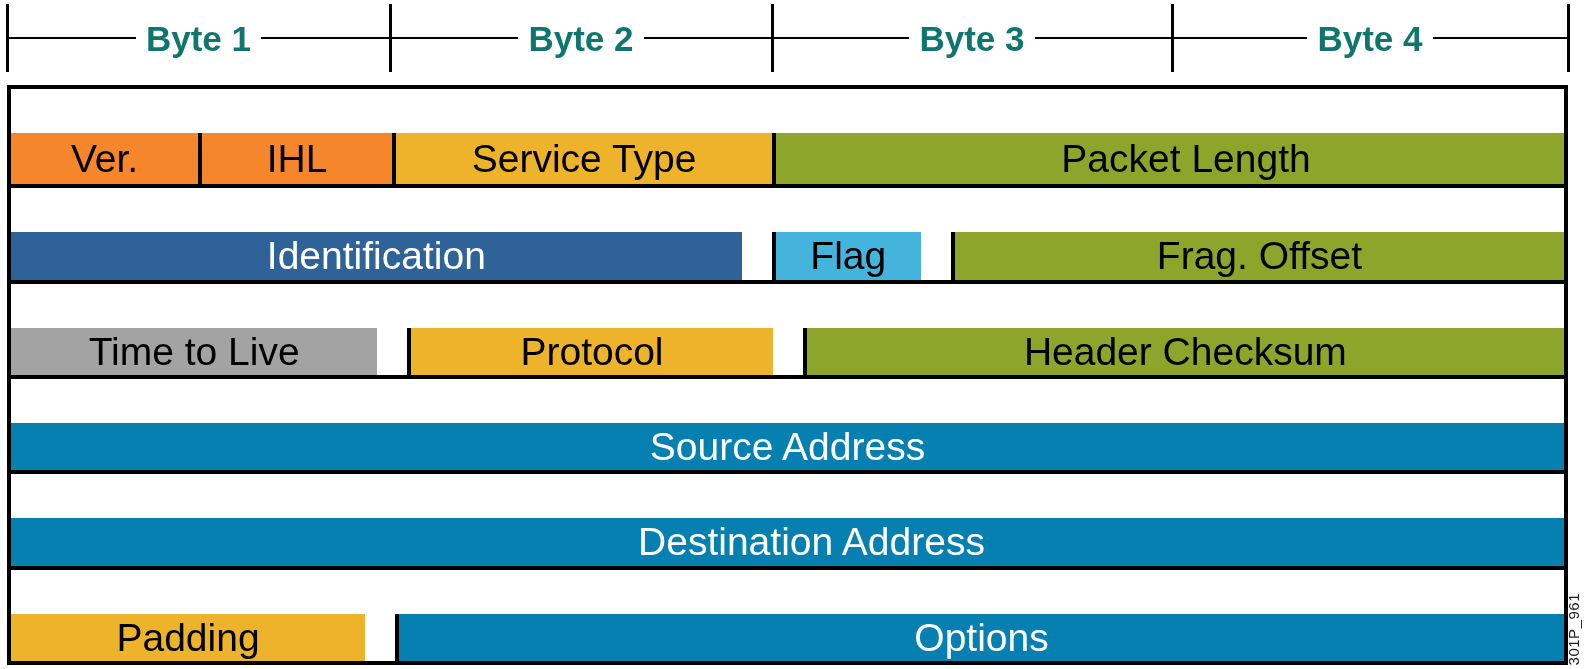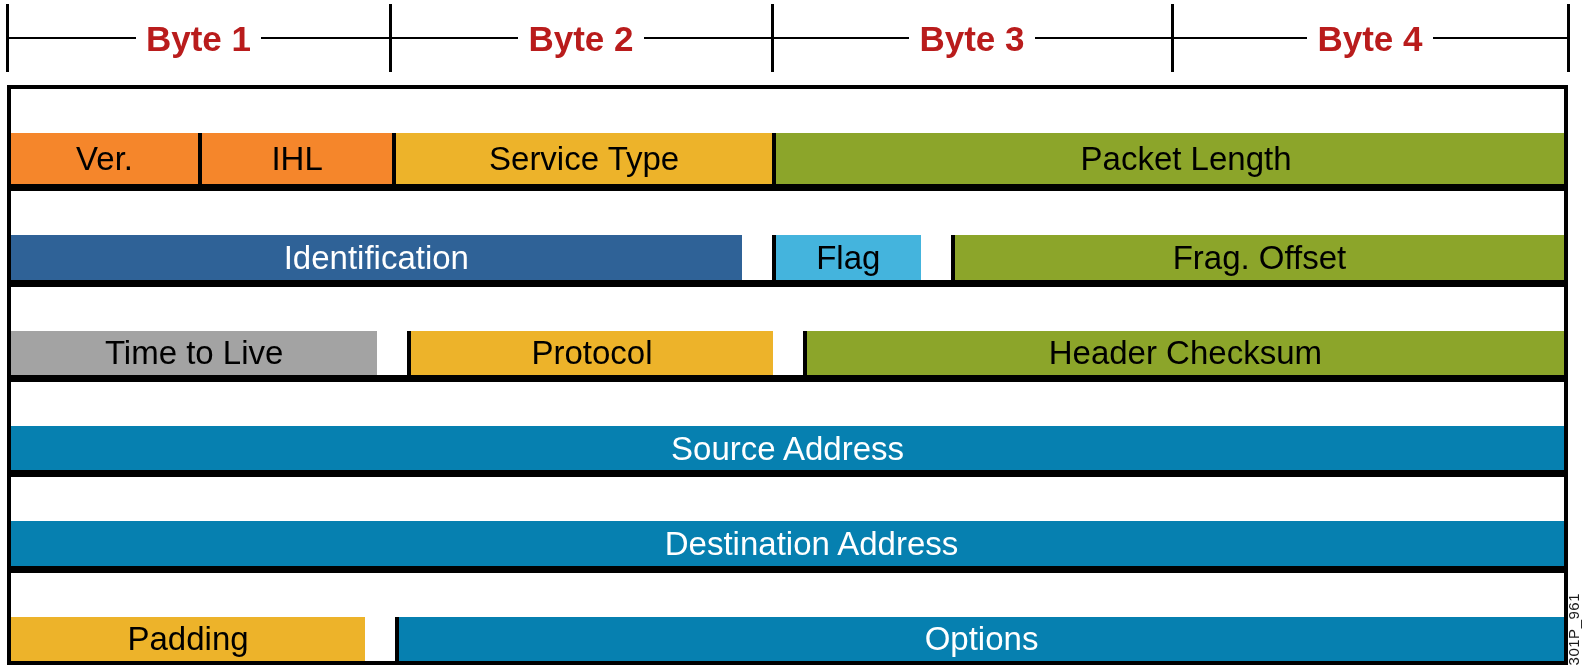--- a/index.html
+++ b/index.html
@@ -53,21 +53,21 @@
   }
   .ruler-line.left  { left: 0; right: 50%; }
   .ruler-line.right { right: 0; left: 50%; }
   .ruler-label {
     position: relative;
     z-index: 2;
     background: #ffffff;
     padding: 0 10px;
     font-size: 35px;
     font-weight: bold;
-    color: #b91c1c;
+    color: #0f766e;
     letter-spacing: 0px;
     line-height: 1;
     white-space: nowrap;
   }
 
   
   .table {
     position: absolute;
     left: 7px;
     top: 85px;
@@ -76,29 +76,29 @@
     border: 4px solid #000000;
     box-sizing: border-box;
   }
   .row {
     position: absolute;
     left: 0;
     width: 100%;
     display: flex;
     box-sizing: border-box;
   }
-  .row + .row { border-top: 7px solid #000000; gap: 30px; }
+  .row + .row { border-top: 4px solid #000000; gap: 30px; }
 
   .cell {
     position: relative;
     display: flex;
     align-items: center;
     justify-content: center;
     box-sizing: border-box;
-    font-size: 33px;
+    font-size: 39px;
     line-height: 1;
     white-space: nowrap;
     overflow: hidden;
     margin-top: 44px;
   }
   .cell + .cell { border-left: 4px solid #000000; }
   .cell.dark-text  { color: #000000; }
   .cell.light-text { color: #ffffff; }
 
   

